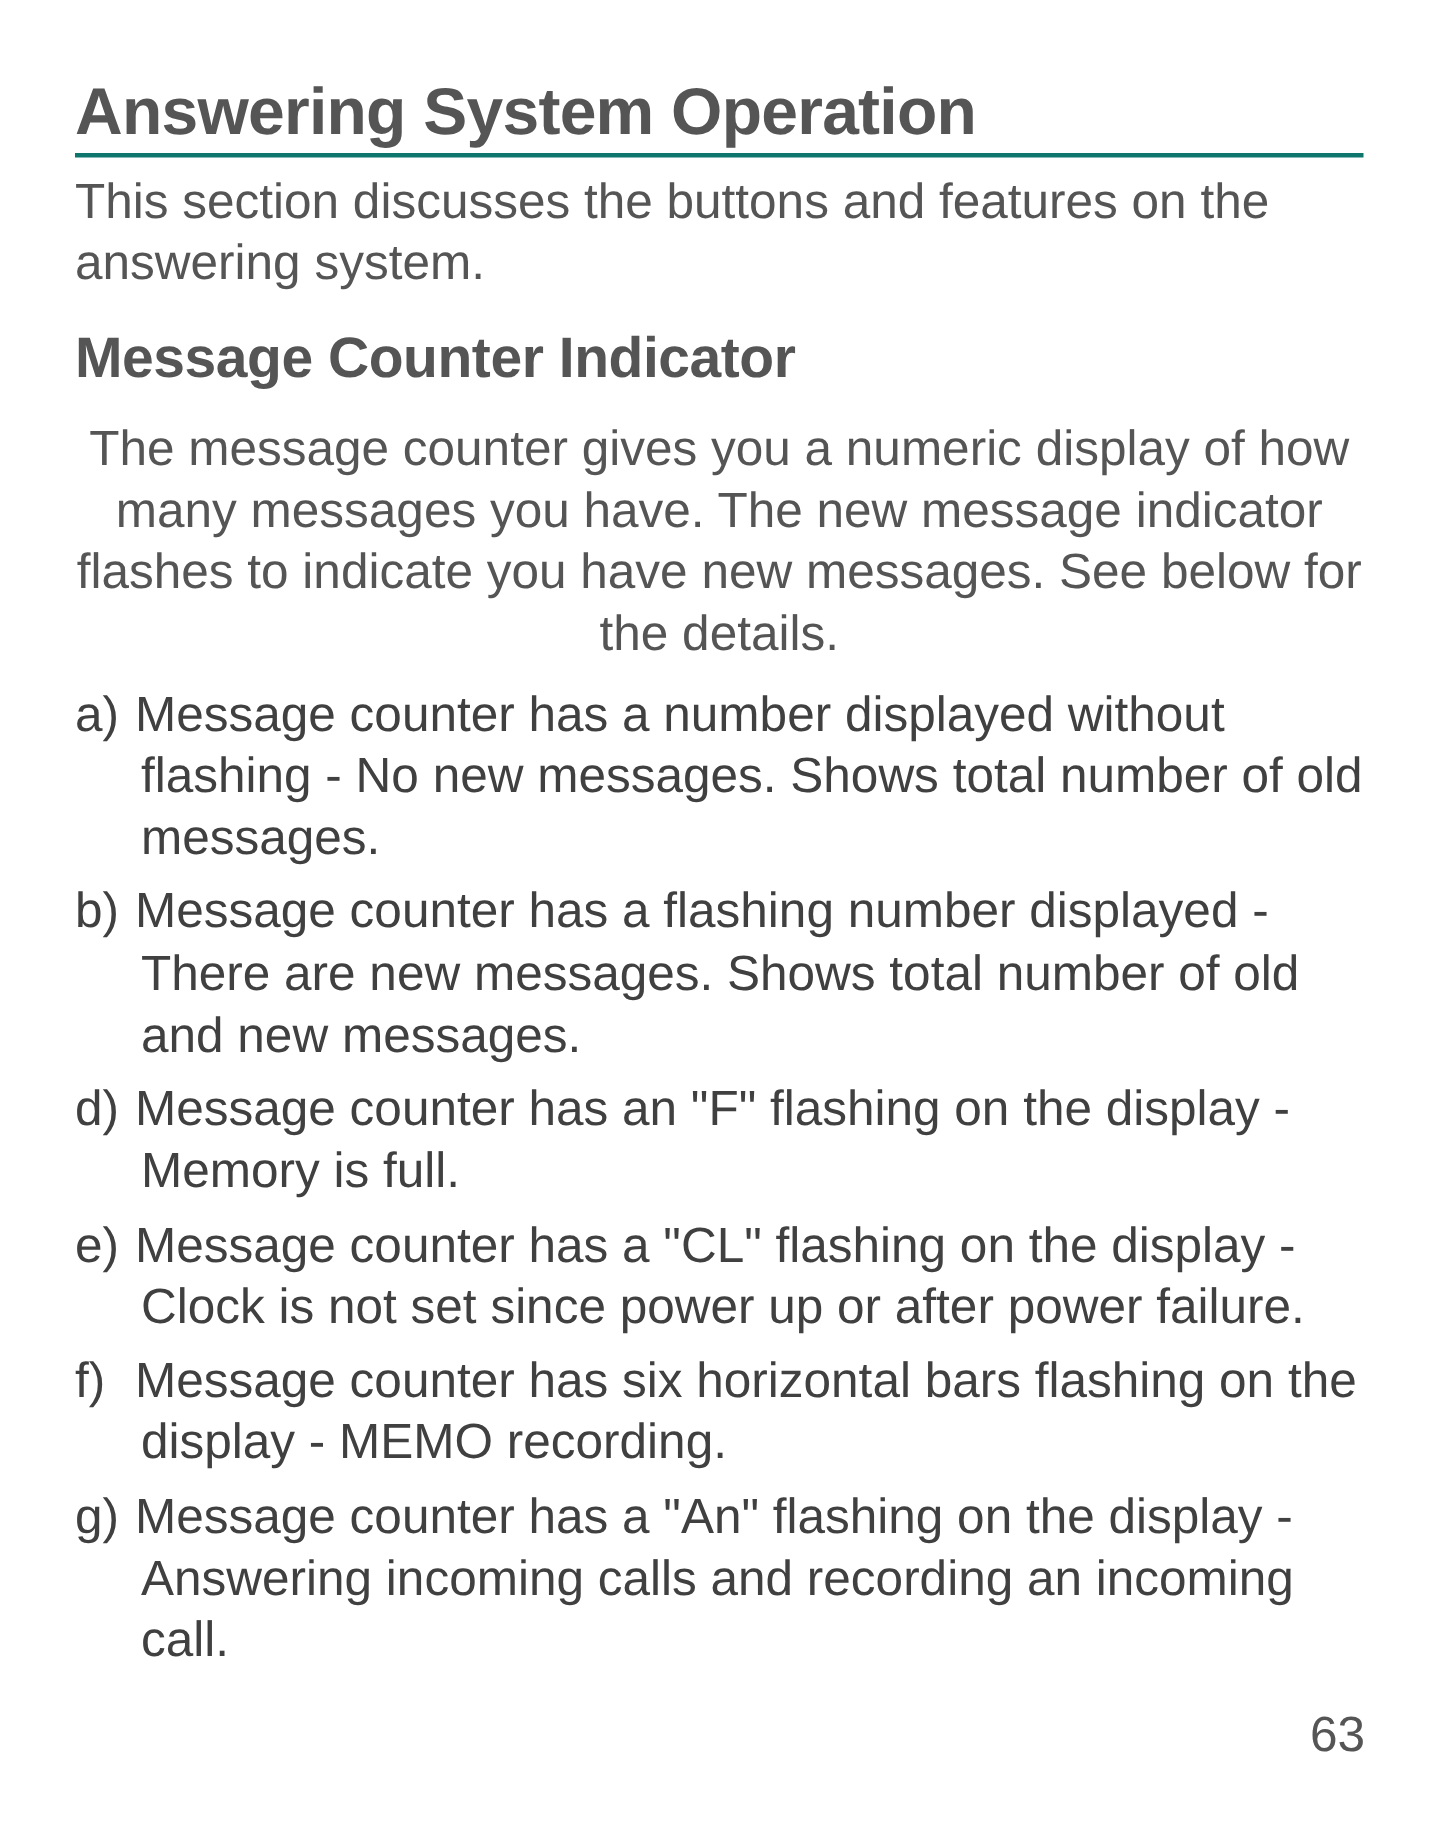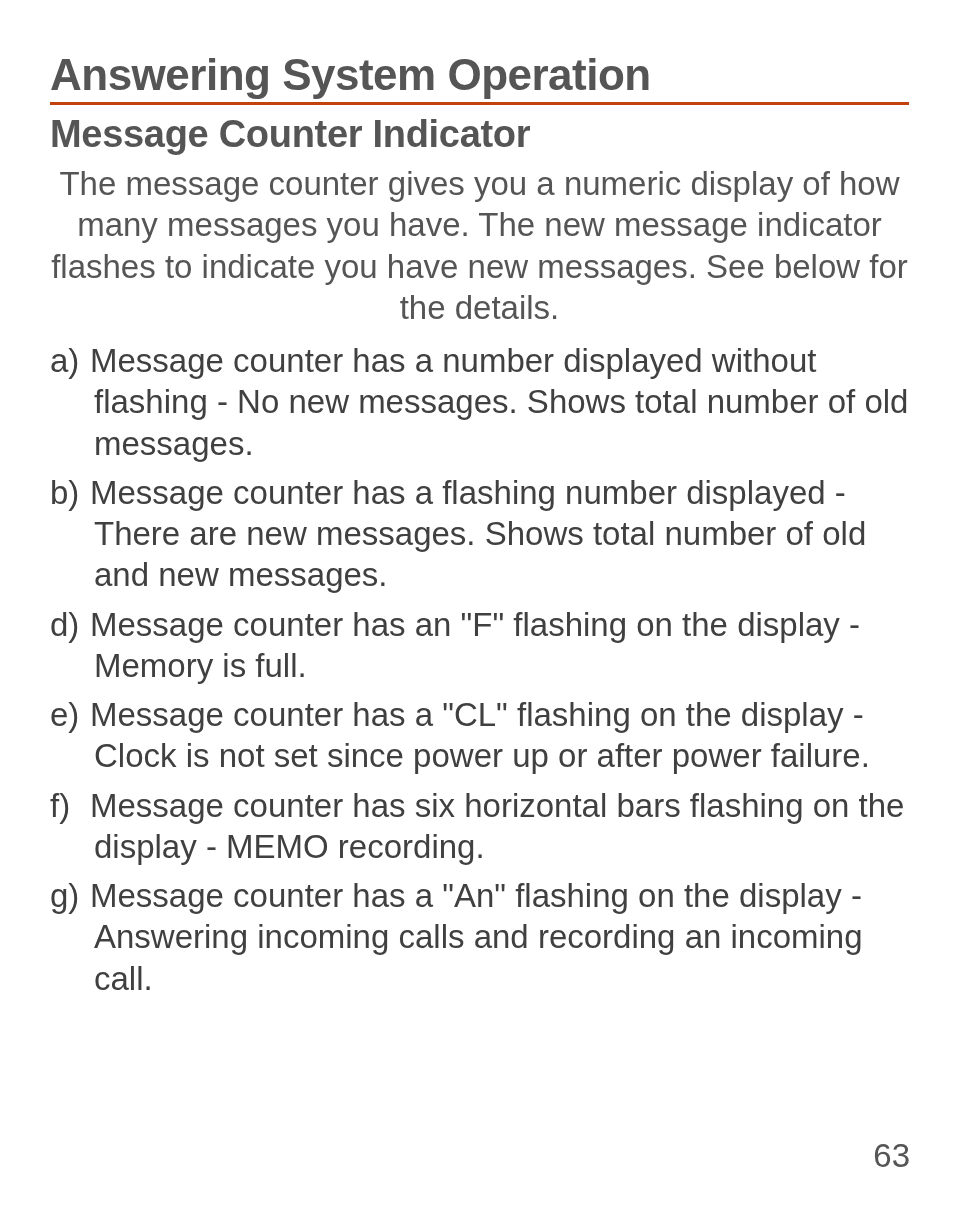--- a/index.html
+++ b/index.html
@@ -16,36 +16,36 @@
     box-sizing: border-box;
     width: 954px;
     height: 1215px;
     padding: 50px 45px 40px 50px;
     position: relative;
   }
   .h1 {
     font-weight: 700;
     font-size: 44px;
     color: #555555;
-    border-bottom: 3px solid #c2410c;
+    border-bottom: 3px solid #0f766e;
     padding-bottom: 2px;
     margin-bottom: 8px;
     letter-spacing: -0.5px;
   }
   .intro {
     font-size: 33px;
     line-height: 1.25;
     color: #555555;
     margin-bottom: 22px;
   }
   .h2 {
     font-weight: 700;
     font-size: 38px;
     color: #555555;
-    margin-bottom: 7px;
+    margin-bottom: 17px;
     letter-spacing: -0.3px;
   }
   .para {
     font-size: 33px;
     line-height: 1.25;
     color: #555555;
     margin-bottom: 12px;
     text-align: center;
   }
   ol.list {
@@ -74,20 +74,21 @@
     color: #555555;
   }
 </style>
 </head>
 <body>
 
 <div class="page">
 
   <div class="h1">Answering System Operation</div>
 
+  <div class="intro">This section discusses the buttons and features on the answering system.</div>
 
   <div class="h2">Message Counter Indicator</div>
 
   <div class="para">The message counter gives you a numeric display of how many messages you have. The new message indicator flashes to indicate you have new messages. See below for the details.</div>
 
   <ol class="list">
     <li>
       <span class="marker">a)</span><span>Message counter has a number displayed without flashing - No new messages. Shows total number of old messages.</span>
     </li>
     <li>

